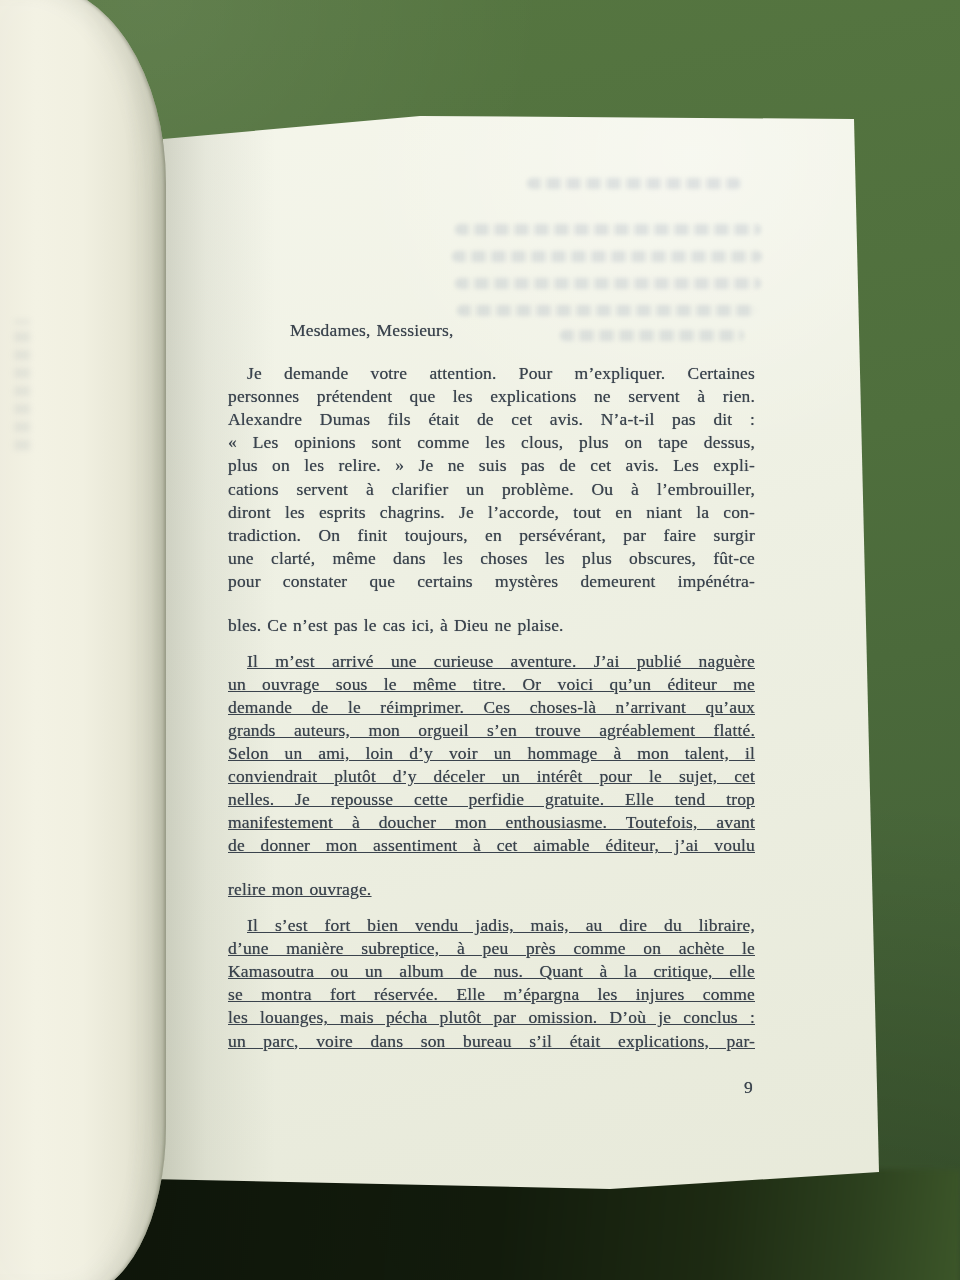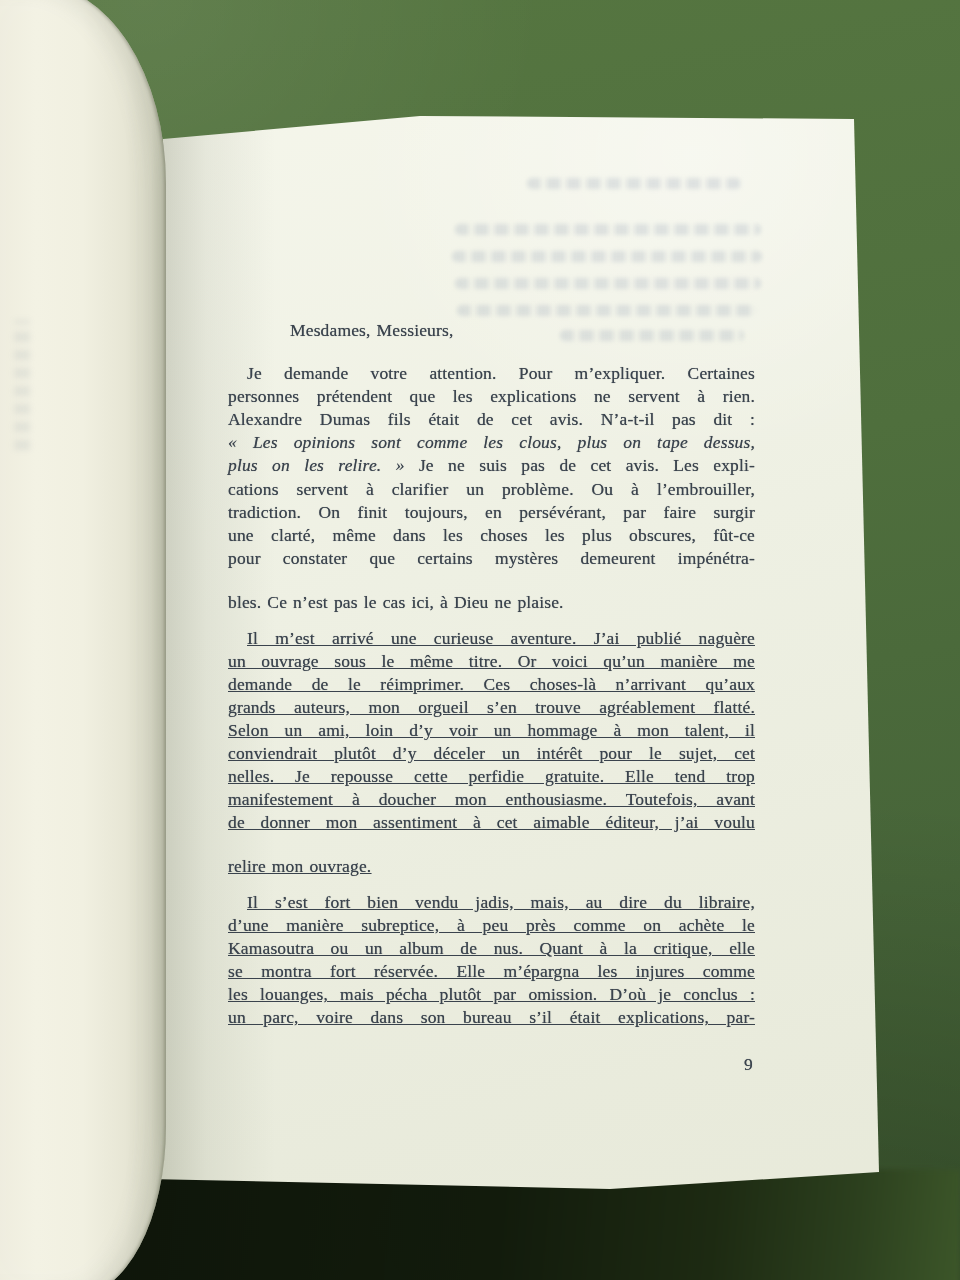--- a/index.html
+++ b/index.html
@@ -57,21 +57,21 @@
     color:#3a434d;font-size:17.5px;line-height:23.1px;
     letter-spacing:0.15px;word-spacing:1.5px;
     text-shadow:0 0 0.7px rgba(58,67,77,0.75);
   }
   .salutation{margin:0 0 20px 0;padding-left:62px;}
   .para{margin:0;}
   .para + .para{margin-top:12.5px;text-decoration:underline;}
   .line{text-align:justify;text-align-last:justify;}
   .line.short{text-align-last:left;margin-top:21px;}
   .line.first{text-indent:19px;}
-  .it-full,.it{font-style:italic;}
+  .it-full,.it{}
   .folio{margin-top:23px;text-align:right;padding-right:2px;}
   
   .curl{
     position:absolute;left:-20px;top:-16px;width:186px;height:1312px;
     border-radius:0 130px 90px 0 / 0 200px 170px 0;
     background:linear-gradient(90deg,#eceadb 0%,#f3f2e4 30%,#f1f0e1 55%,#e7e6d5 78%,#d8d8c5 92%,#c0c2ad 99%);
     box-shadow:inset -2px 0 3px rgba(90,95,72,0.35), inset -14px 0 22px rgba(110,115,92,0.18), inset 0 0 50px rgba(255,255,255,0.22);
   }
   .curl-ghost{
     position:absolute;left:34px;top:336px;width:16px;height:130px;
@@ -99,29 +99,30 @@
     <div class="textblock">
       <p class="salutation">Mesdames, Messieurs,</p>
 
       <div class="para">
         <div class="line first">Je demande votre attention. Pour m’expliquer. Certaines</div>
         <div class="line">personnes prétendent que les explications ne servent à rien.</div>
         <div class="line">Alexandre Dumas fils était de cet avis. N’a-t-il pas dit :</div>
         <div class="line it-full">« Les opinions sont comme les clous, plus on tape dessus,</div>
         <div class="line"><span class="it">plus on les relire. » </span><span>Je ne suis pas de cet avis. Les expli-</span></div>
         <div class="line">cations servent à clarifier un problème. Ou à l’embrouiller,</div>
+        <div class="line">diront les esprits chagrins. Je l’accorde, tout en niant la con-</div>
         <div class="line">tradiction. On finit toujours, en persévérant, par faire surgir</div>
         <div class="line">une clarté, même dans les choses les plus obscures, fût-ce</div>
         <div class="line">pour constater que certains mystères demeurent impénétra-</div>
         <div class="line short">bles. Ce n’est pas le cas ici, à Dieu ne plaise.</div>
       </div>
 
       <div class="para">
         <div class="line first">Il m’est arrivé une curieuse aventure. J’ai publié naguère</div>
-        <div class="line">un ouvrage sous le même titre. Or voici qu’un manière me</div>
+        <div class="line">un ouvrage sous le même titre. Or voici qu’un éditeur me</div>
         <div class="line">demande de le réimprimer. Ces choses-là n’arrivant qu’aux</div>
         <div class="line">grands auteurs, mon orgueil s’en trouve agréablement flatté.</div>
         <div class="line">Selon un ami, loin d’y voir un hommage à mon talent, il</div>
         <div class="line">conviendrait plutôt d’y déceler un intérêt pour le sujet, cet</div>
         <div class="line">nelles. Je repousse cette perfidie gratuite. Elle tend trop</div>
         <div class="line">manifestement à doucher mon enthousiasme. Toutefois, avant</div>
         <div class="line">de donner mon assentiment à cet aimable éditeur, j’ai voulu</div>
         <div class="line short">relire mon ouvrage.</div>
       </div>
 

